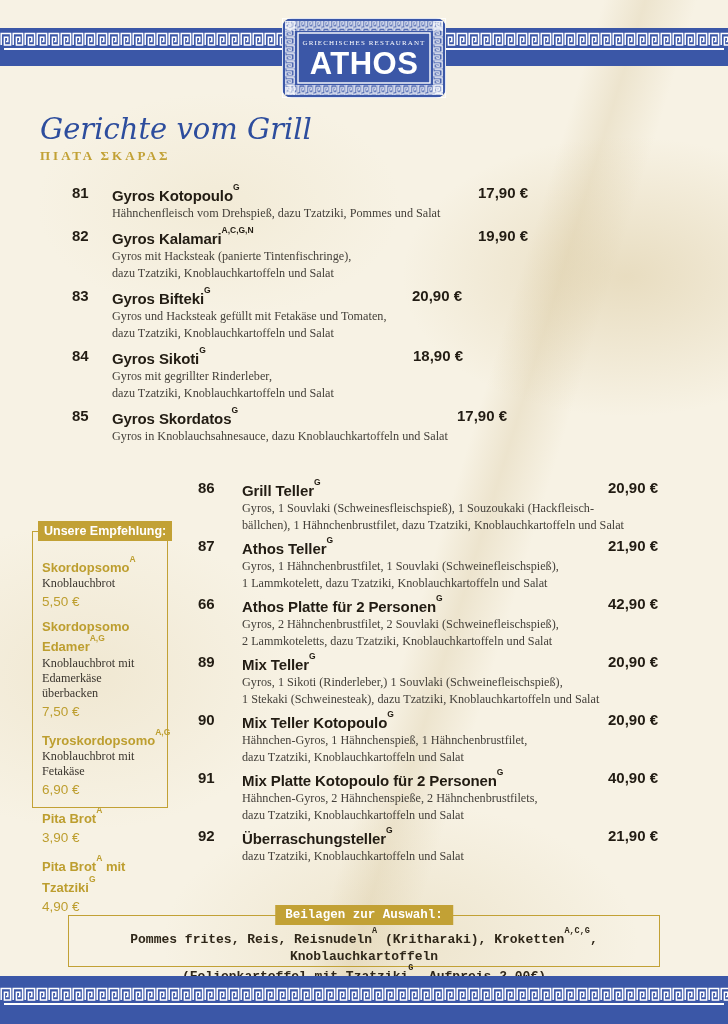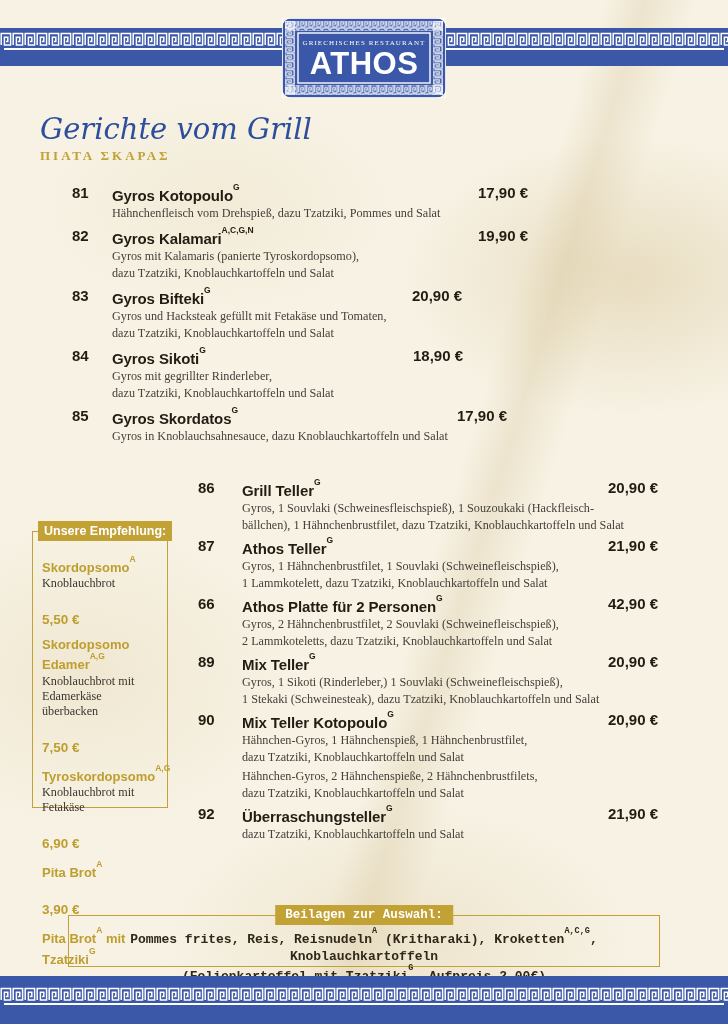--- a/index.html
+++ b/index.html
@@ -65,21 +65,21 @@
   sup{font-size:8.5px;position:relative;top:-5px;letter-spacing:0;font-weight:700;}
 
   
   .reco-box{position:absolute;left:32px;top:531px;width:136px;height:277px;border:1px solid var(--gold);z-index:1;}
   .reco-header{position:absolute;left:5px;top:-11px;background:var(--gold);color:#fff;
     font-weight:700;font-size:12.5px;padding:3px 6px;white-space:nowrap;}
   .reco-items{padding:24px 9px 0 9px;}
   .reco-item{margin-bottom:9px;}
   .r-name{font-weight:700;font-size:13px;color:#bd9e2f;line-height:16px;}
   .r-desc{font-family:"Liberation Serif",serif;font-size:12.2px;color:#3a352e;line-height:15px;}
-  .r-price{font-weight:700;font-size:13.5px;color:#bd9e2f;line-height:17px;margin-top:20px;}
+  .r-price{font-weight:400;font-size:13.5px;color:#bd9e2f;line-height:17px;margin-top:2px;}
 
   
   .sides-box{position:absolute;left:68px;top:915px;width:592px;height:52px;border:1px solid var(--gold);z-index:1;font-family:Liberation Mono, monospace;}
   .sides-label{position:absolute;top:-11px;left:50%;transform:translateX(-50%);
     background:var(--gold);color:#fff;font-weight:700;font-size:12.5px;padding:3px 10px;white-space:nowrap;}
   .sides-content{padding-top:12px;text-align:center;font-weight:700;font-size:13px;color:#2f2719;}
   .sides-content div{line-height:17px;}
 </style>
 </head>
 <body>
@@ -131,21 +131,21 @@
   <div class="menu" id="group1">
       <div class="item">
         <div class="head"><span class="num">81</span><span class="name">Gyros Kotopoulo<sup>G</sup></span><span class="price">17,90 €</span></div>
         <div class="desc">
           <div>Hähnchenfleisch vom Drehspieß, dazu Tzatziki, Pommes und Salat</div>
         </div>
       </div>
       <div class="item">
         <div class="head"><span class="num">82</span><span class="name">Gyros Kalamari<sup>A,C,G,N</sup></span><span class="price">19,90 €</span></div>
         <div class="desc">
-          <div>Gyros mit Kalamaris (panierte Tyroskordopsomo),</div>
+          <div>Gyros mit Hacksteak (panierte Tintenfischringe),</div>
           <div>dazu Tzatziki, Knoblauchkartoffeln und Salat</div>
         </div>
       </div>
       <div class="item">
         <div class="head"><span class="num">83</span><span class="name">Gyros Bifteki<sup>G</sup></span><span class="price">20,90 €</span></div>
         <div class="desc">
           <div>Gyros und Hacksteak gefüllt mit Fetakäse und Tomaten,</div>
           <div>dazu Tzatziki, Knoblauchkartoffeln und Salat</div>
         </div>
       </div>
@@ -193,20 +193,21 @@
         </div>
       </div>
       <div class="item">
         <div class="head"><span class="num">90</span><span class="name">Mix Teller Kotopoulo<sup>G</sup></span><span class="price">20,90 €</span></div>
         <div class="desc">
           <div>Hähnchen-Gyros, 1 Hähnchenspieß, 1 Hähnchenbrustfilet,</div>
           <div>dazu Tzatziki, Knoblauchkartoffeln und Salat</div>
         </div>
       </div>
       <div class="item">
+        <div class="head"><span class="num">91</span><span class="name">Mix Platte Kotopoulo für 2 Personen<sup>G</sup></span><span class="price">40,90 €</span></div>
         <div class="desc">
           <div>Hähnchen-Gyros, 2 Hähnchenspieße, 2 Hähnchenbrustfilets,</div>
           <div>dazu Tzatziki, Knoblauchkartoffeln und Salat</div>
         </div>
       </div>
       <div class="item">
         <div class="head"><span class="num">92</span><span class="name">Überraschungsteller<sup>G</sup></span><span class="price">21,90 €</span></div>
         <div class="desc">
           <div>dazu Tzatziki, Knoblauchkartoffeln und Salat</div>
         </div>

